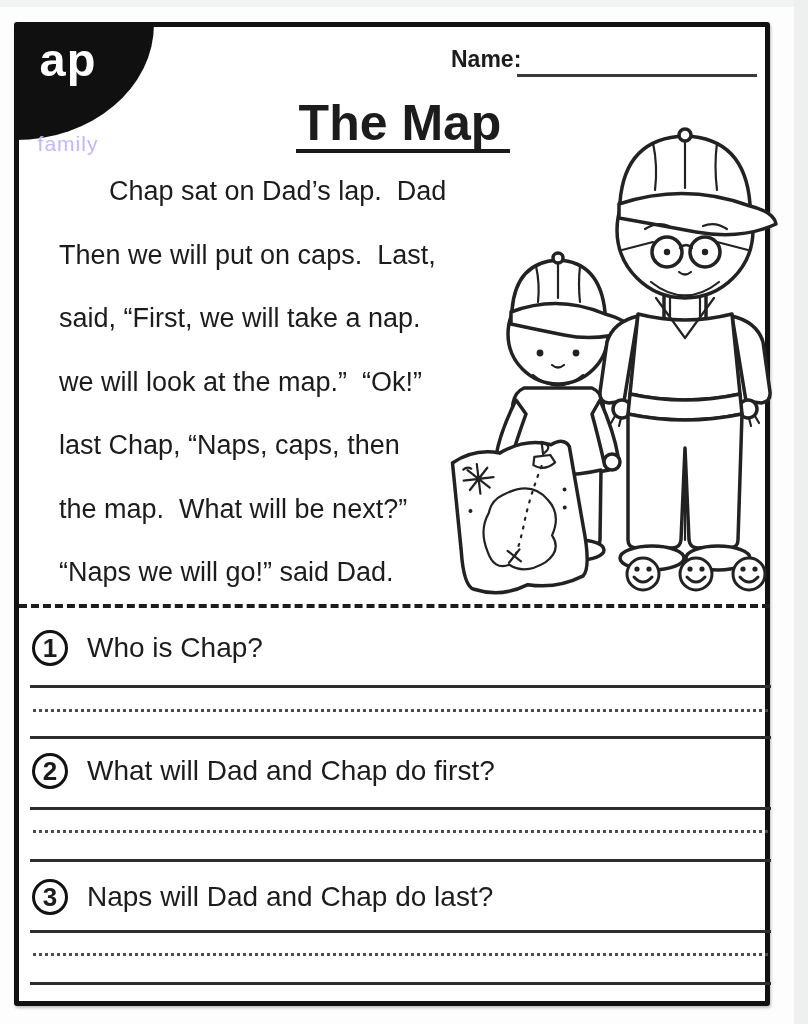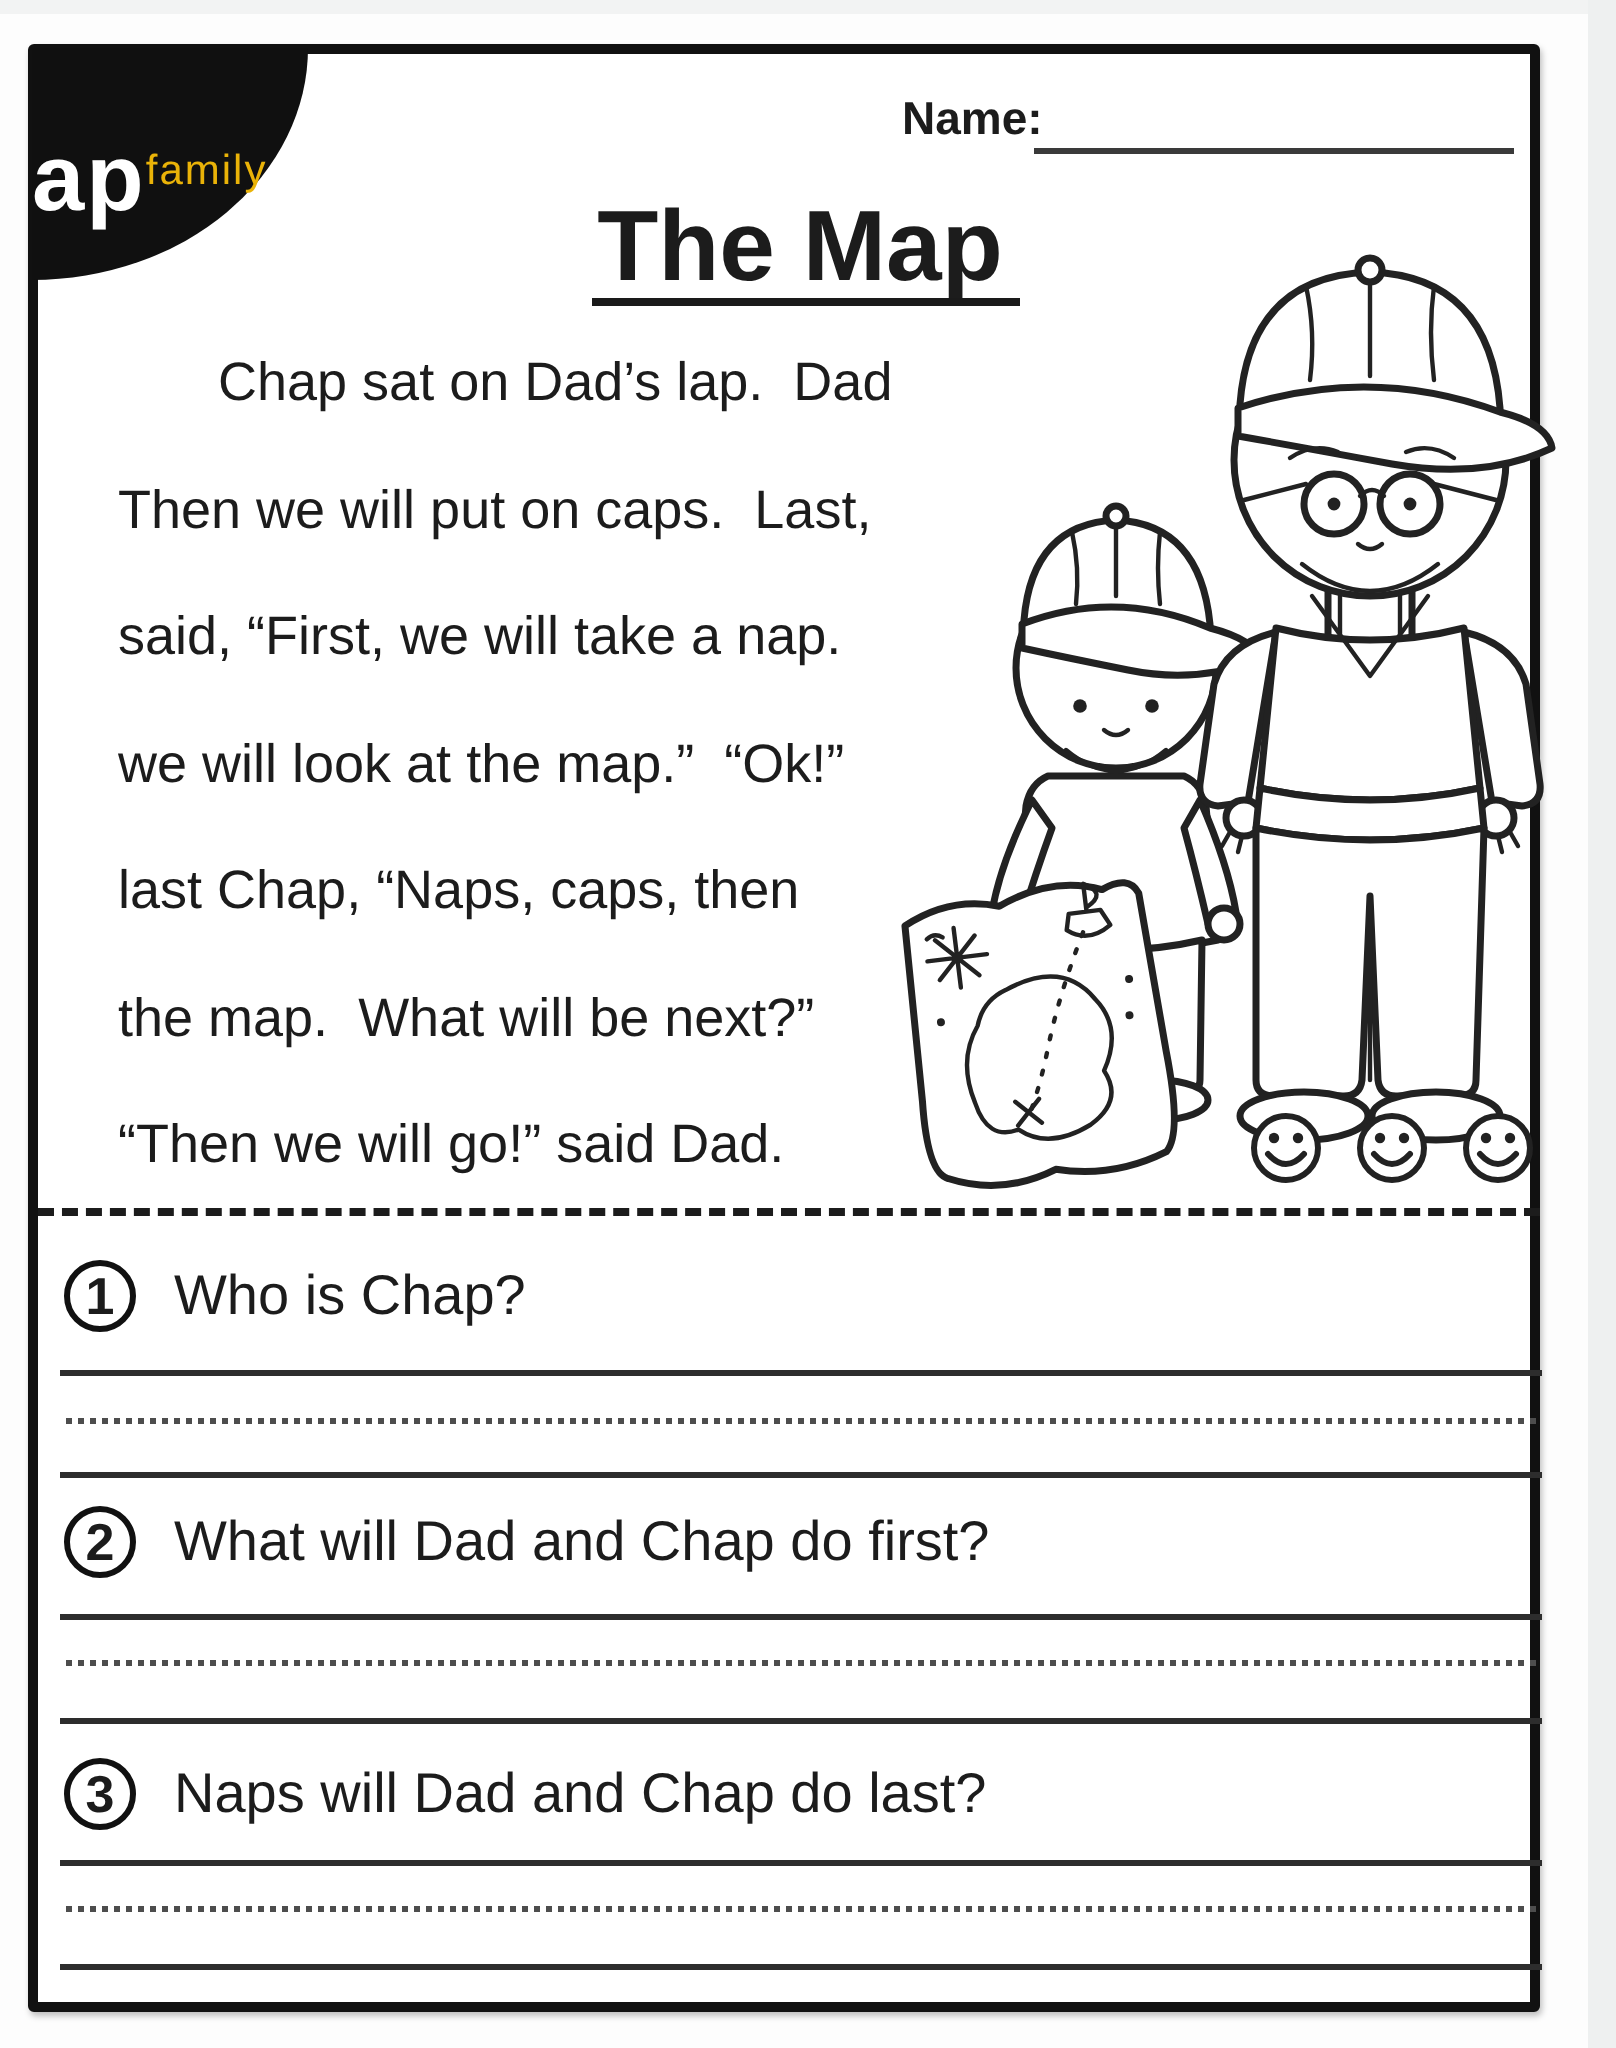--- a/index.html
+++ b/index.html
@@ -13,25 +13,25 @@
   .edge-right{position:absolute;right:0;top:0;width:14px;height:1024px;background:#eef0f0;}
   .page-border{
     position:absolute;left:14px;top:22px;width:756px;height:984px;
     border:5px solid #111;border-radius:3px;background:#fff;
     box-shadow:1px 2px 3px rgba(0,0,0,.25);
     box-sizing:border-box;
   }
   .badge{
     position:absolute;left:16px;top:24px;width:138px;height:116px;
     background:#101010;border-radius:0 0 100% 0;
-    display:flex;flex-direction:row;align-items:center;justify-content:flex-start;
-    padding-right:34px;box-sizing:border-box;
+    display:flex;flex-direction:column;align-items:center;justify-content:flex-start;
+    padding-right:34px;box-sizing:border-box;gap:44px;
   }
   .badge-ap{color:#fff;font-size:47px;font-weight:700;letter-spacing:1px;line-height:1;margin-top:12px;}
-  .badge-family{color:#eab308;font-size:21px;font-weight:400;letter-spacing:1px;line-height:1;margin-top:6px;}
+  .badge-family{color:#c4b5fd;font-size:21px;font-weight:400;letter-spacing:1px;line-height:1;margin-top:6px;}
   .name-label{position:absolute;left:451px;top:46px;font-size:23px;font-weight:700;}
   .name-line{position:absolute;left:517px;top:48px;width:240px;height:26px;border-bottom:3px solid #3a3a3a;}
   .title{
     position:absolute;left:250px;top:94px;width:300px;text-align:center;
     font-size:50px;font-weight:700;letter-spacing:0px;
   }
   .title-underline{position:absolute;left:296px;top:149px;width:214px;border-top:4px solid #1a1a1a;}
   .passage{position:absolute;left:30px;top:160px;width:460px;}
   .pline{font-size:27px;line-height:63.5px;white-space:pre;font-weight:400;margin-left:29px;}
   .pline.indent{text-indent:50px;}
@@ -76,21 +76,21 @@
   <div class="title">The Map</div>
   <div class="title-underline"></div>
 
   <div class="passage">
     <div class="pline indent">Chap sat on Dad’s lap.  Dad</div>
     <div class="pline">Then we will put on caps.  Last,</div>
     <div class="pline">said, “First, we will take a nap.</div>
     <div class="pline">we will look at the map.”  “Ok!”</div>
     <div class="pline">last Chap, “Naps, caps, then</div>
     <div class="pline">the map.  What will be next?”</div>
-    <div class="pline">“Then we will go!” said Dad.</div>
+    <div class="pline">“Naps we will go!” said Dad.</div>
   </div>
 
   <div class="illustration">
     <svg viewBox="0 0 332 470" width="332" height="470" aria-hidden="true">
 
       <g>
         <path class="ink" d="M76 262 L144 262 Q153 266 155 277 L161 344 Q110 355 59 344 L65 277 Q67 266 76 262 Z"></path>
         <path class="ink" d="M68 274 Q52 306 48 330 L62 336 Q70 310 78 288 Z"></path>
         <path class="ink" d="M152 274 Q166 306 170 330 L156 336 Q150 310 144 288 Z"></path>
         <circle class="ink" cx="48" cy="338" r="8"></circle>

